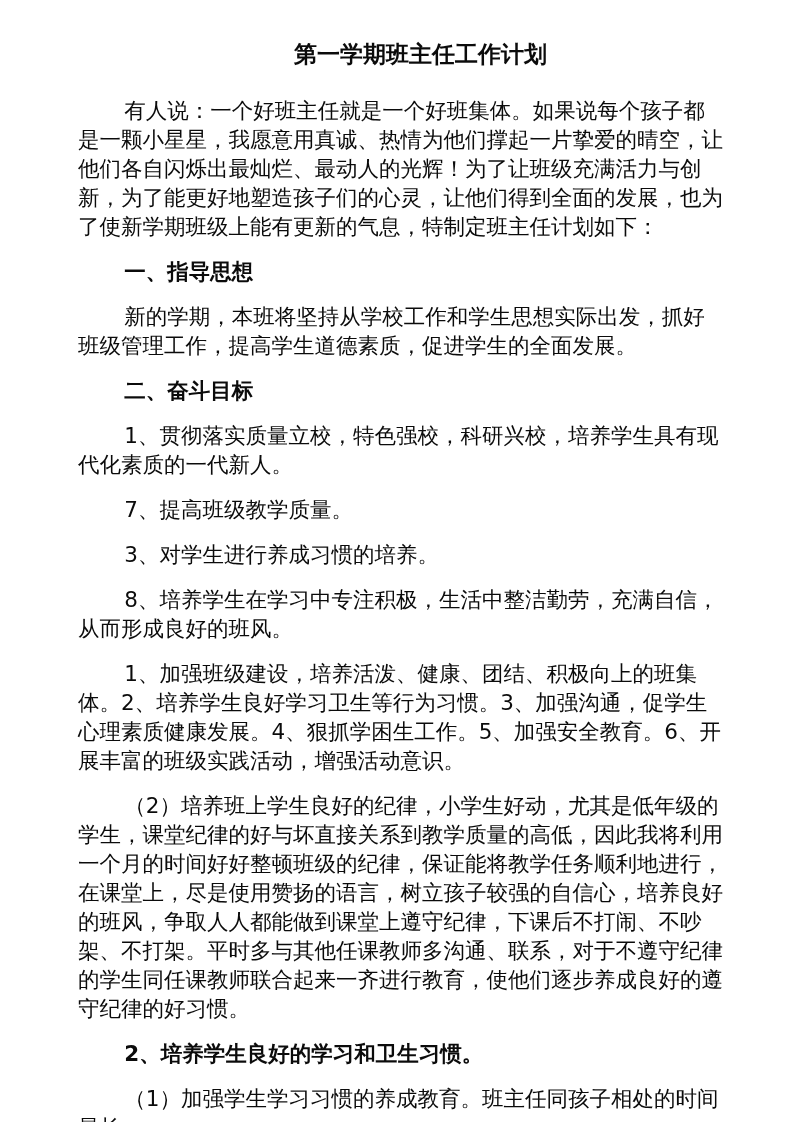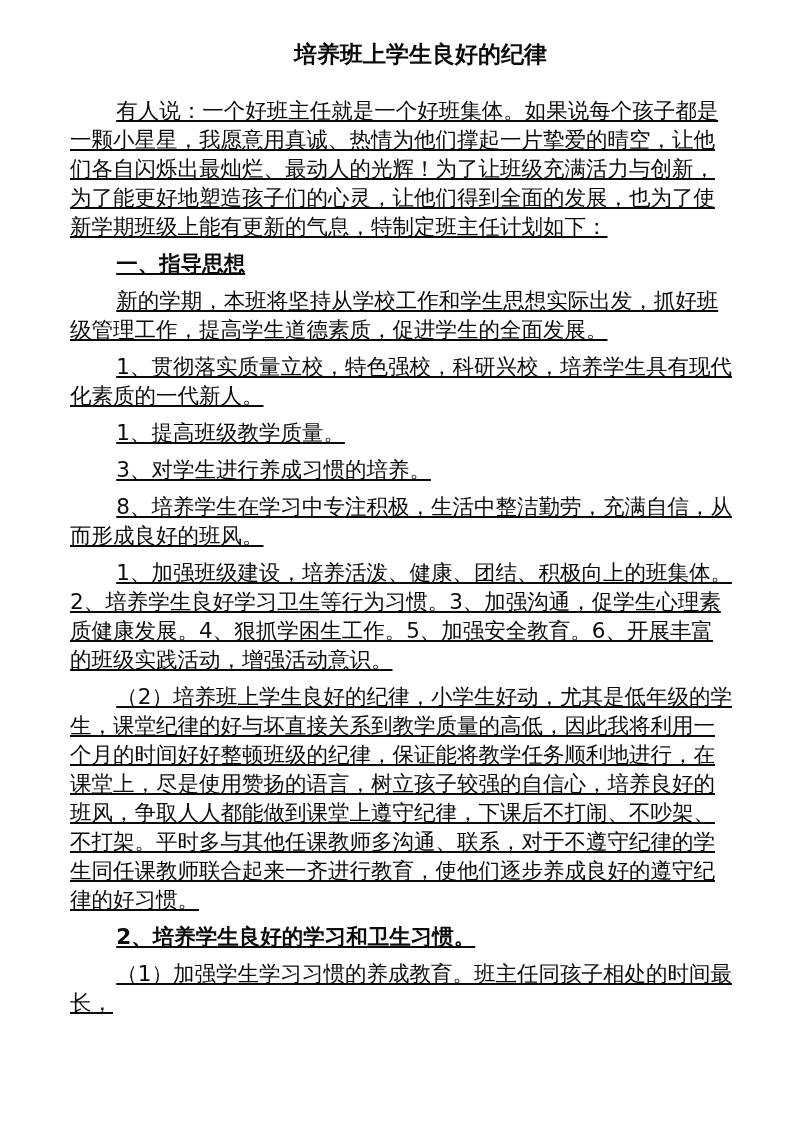--- a/index.html
+++ b/index.html
@@ -22,47 +22,47 @@
     text-align: left;
   }
   .doc-title {
     margin: 0 0 27px 38px;
     font-size: 23px;
     font-weight: bold;
     text-align: center;
     white-space: nowrap;
   }
   .para {
-    margin: 8px;
+    margin: 16px;
     padding: 0;
     text-indent: 2.15em;
     word-break: break-all;
-    text-decoration: underline;
   }
   .bold {
     font-weight: bold;
   }
 </style>
 </head>
 <body>
 
 <div class="page">
 
-  <h1 class="doc-title">培养班上学生良好的纪律</h1>
+  <h1 class="doc-title">第一学期班主任工作计划</h1>
 
   <p class="para">有人说：一个好班主任就是一个好班集体。如果说每个孩子都是一颗小星星，我愿意用真诚、热情为他们撑起一片挚爱的晴空，让他们各自闪烁出最灿烂、最动人的光辉！为了让班级充满活力与创新，为了能更好地塑造孩子们的心灵，让他们得到全面的发展，也为了使新学期班级上能有更新的气息，特制定班主任计划如下：</p>
 
   <p class="para bold">一、指导思想</p>
 
   <p class="para">新的学期，本班将坚持从学校工作和学生思想实际出发，抓好班级管理工作，提高学生道德素质，促进学生的全面发展。</p>
 
+  <p class="para bold">二、奋斗目标</p>
 
   <p class="para">1、贯彻落实质量立校，特色强校，科研兴校，培养学生具有现代化素质的一代新人。</p>
 
-  <p class="para">1、提高班级教学质量。</p>
+  <p class="para">7、提高班级教学质量。</p>
 
   <p class="para">3、对学生进行养成习惯的培养。</p>
 
   <p class="para">8、培养学生在学习中专注积极，生活中整洁勤劳，充满自信，从而形成良好的班风。</p>
 
 
   <p class="para">1、加强班级建设，培养活泼、健康、团结、积极向上的班集体。2、培养学生良好学习卫生等行为习惯。3、加强沟通，促学生心理素质健康发展。4、狠抓学困生工作。5、加强安全教育。6、开展丰富的班级实践活动，增强活动意识。</p>
 
 
 

